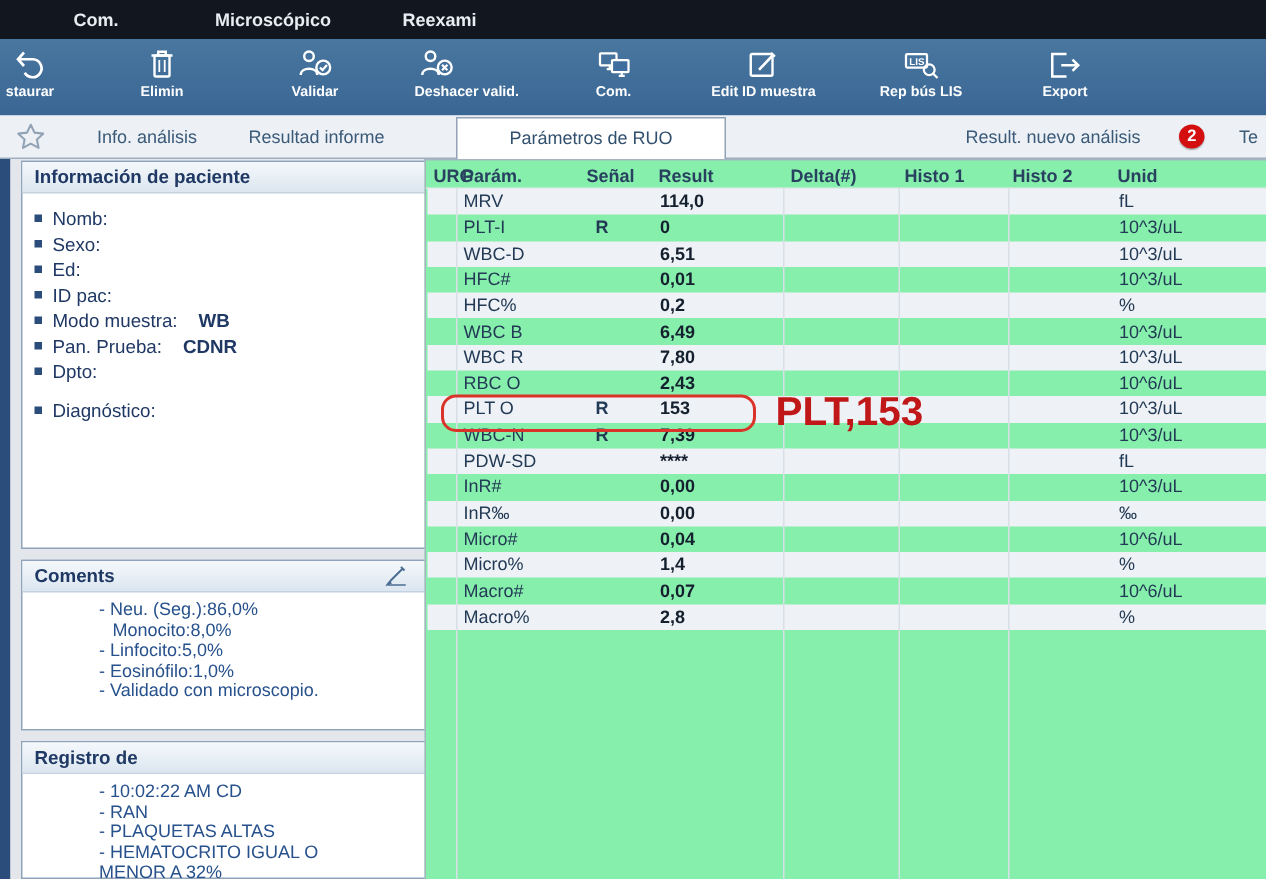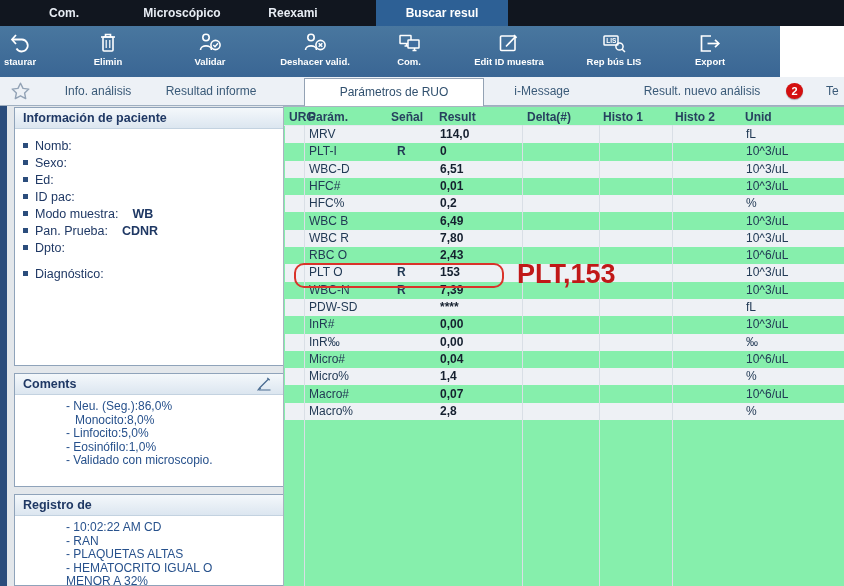--- a/index.html
+++ b/index.html
@@ -10,26 +10,26 @@
   
   .menubar { position:absolute; left:0; top:0; width:844px; height:26px; background:#11161f; }
   .menu-tab { position:absolute; top:0; height:26px; line-height:26px; text-align:center;
               color:#e8edf4; font-size:12px; font-weight:bold; cursor:default; }
   .menu-tab.t0 { left:28px;  width:72px; }
   .menu-tab.t1 { left:112px; width:140px; }
   .menu-tab.t2 { left:252px; width:82px; }
   .menu-tab.t3 { left:376px; width:132px; background:#2d6095; color:#fff; }
 
   
-  .toolbar { position:absolute; left:0; top:26px; width:780px; height:51px;
+  .toolbar { position:absolute; left:0; top:26px; width:844px; height:51px;
              background:linear-gradient(#49779f,#3a6694); }
   .tb-item { position:absolute; top:3px; width:110px; height:46px; text-align:center; }
   .tb-item svg { display:block; margin:2px auto 0; }
   .tb-label { display:block; margin-top:1px; color:#fff; font-size:9.5px; font-weight:bold; white-space:nowrap; }
-  .tb0{left:-35px;} .tb1{left:53px;} .tb2{left:155px;} .tb3{left:260px;}
+  .tb0{left:-35px;} .tb1{left:53px;} .tb2{left:155px;} .tb3{left:236px;text-align:right;}
   .tb4{left:354px;} .tb5{left:454px;} .tb6{left:559px;} .tb7{left:655px;}
 
   
   .subtabs { position:absolute; left:0; top:77px; width:844px; height:29px; background:#edf1f6; }
   .subtabs .baseline { position:absolute; left:0; top:28px; width:844px; height:1px; background:#9fafc0; }
   .star { position:absolute; left:10px; top:4px; }
   .sub-tab { position:absolute; top:0; height:28px; line-height:28px; text-align:center;
              color:#3a5a78; font-size:12px; white-space:nowrap; }
   .st0 { left:45px;  width:106px; }
   .st1 { left:155px; width:112px; }
@@ -88,21 +88,20 @@
 </style>
 </head>
 <body>
 
 <div id="app">
 
   <div class="menubar">
     <div class="menu-tab t0">Com.</div>
     <div class="menu-tab t1">Microscópico</div>
     <div class="menu-tab t2">Reexami</div>
-    <div class="menu-tab t3">Buscar resul</div>
   </div>
 
   <div class="toolbar">
     <div class="tb-item tb0">
       <svg width="26" height="24" viewBox="0 0 26 24" fill="none" stroke="#fff" stroke-width="1.8">
         <path d="M9 4 L5 8.5 L9 13"></path>
           <path d="M5 8.5 h10 a6 6 0 1 1 -5.5 9"></path>
       </svg>
       <span class="tb-label">staurar</span>
     </div>
@@ -171,21 +170,20 @@
   <div class="subtabs">
     <div class="baseline"></div>
     <span class="star">
       <svg width="21" height="20" viewBox="0 0 21 20" fill="none" stroke="#93a3b6" stroke-width="1.4" stroke-linejoin="round">
         <path d="M10.5 2.2 L13 7.4 L18.8 8.1 L14.6 12 L15.7 17.6 L10.5 14.8 L5.3 17.6 L6.4 12 L2.2 8.1 L8 7.4 Z"></path>
       </svg>
     </span>
     <div class="sub-tab st0">Info. análisis</div>
     <div class="sub-tab st1">Resultad informe</div>
     <div class="sub-tab st2">Parámetros de RUO</div>
-    <div class="sub-tab st3">i-Message</div>
     <div class="sub-tab st4">Result. nuevo análisis</div>
     <div class="badge">2</div>
     <div class="sub-tab st5">Te</div>
   </div>
 
   <div class="left-strip"></div>
   <div class="left-bg"></div>
 
   <div class="panel p-patient">
     <div class="panel-hd">Información de paciente</div>

